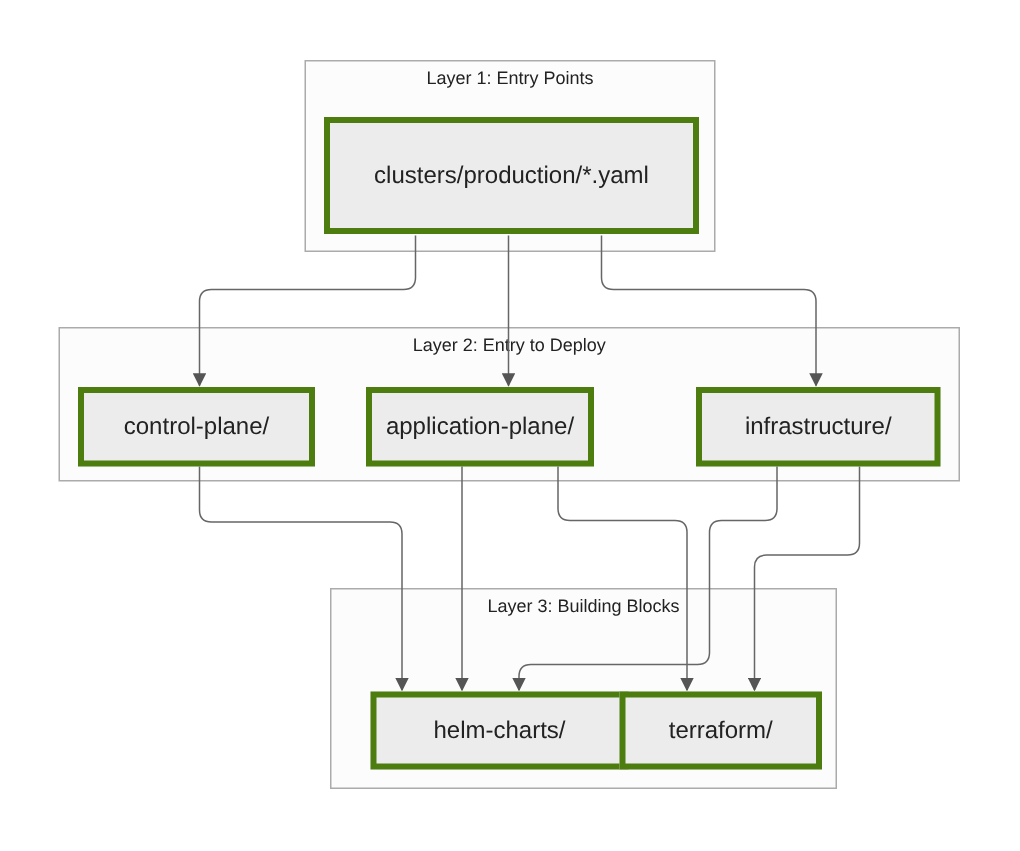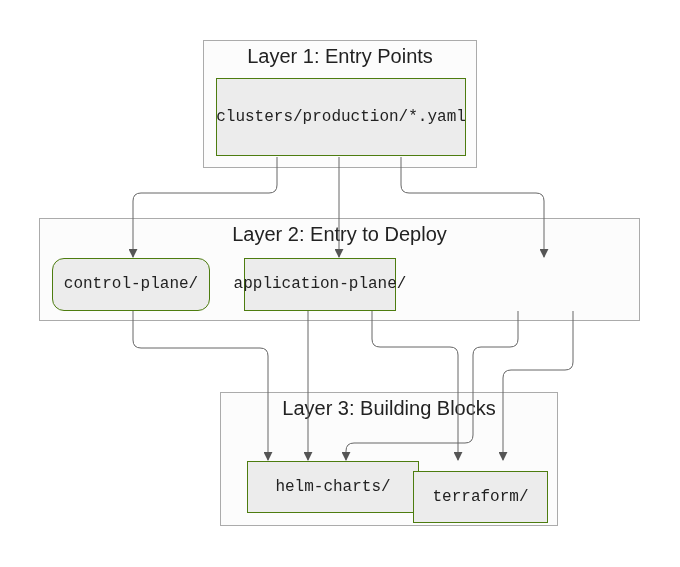--- a/index.html
+++ b/index.html
@@ -21,64 +21,63 @@
     border: 1px solid #ababab;
     box-sizing: border-box;
     z-index: 1;
   }
   .container-title {
     position: absolute;
     top: 4px;
     left: 0;
     right: 0;
     text-align: center;
-    font-size: 20px;
+    font-size: 12px;
     color: #222222;
     white-space: nowrap;
   }
   .node {
     position: absolute;
     background: #ececec;
-    border: 1px solid #4d7c0f;
+    border: 4px solid #4d7c0f;
     box-sizing: border-box;
     display: flex;
     flex-direction: column;
     align-items: center;
     justify-content: center;
     font-size: 16px;
     line-height: 25px;
     color: #222222;
     text-align: center;
     z-index: 2;
     white-space: nowrap;
-    font-family: Liberation Mono, monospace;
   }
   svg.edges {
     position: absolute;
     left: 0;
     top: 0;
     z-index: 3;
     pointer-events: none;
   }
   svg.edges path.edge {
     fill: none;
     stroke: #666666;
     stroke-width: 1;
   }
   
   #layer1 { left: 203px; top: 40px;  width: 274px; height: 128px; }
   #layer2 { left: 39px;  top: 218px; width: 601px; height: 103px; }
   #layer3 { left: 220px; top: 392px; width: 338px; height: 134px; }
   
   #node-entry            { left: 216px; top: 78px;  width: 250px; height: 78px; }
-  #node-control-plane    { left: 52px;  top: 258px; width: 158px; height: 53px; border-radius: 12px; }
+  #node-control-plane    { left: 52px;  top: 258px; width: 158px; height: 53px; }
   #node-application-plane{ left: 244px; top: 258px; width: 152px; height: 53px; }
   #node-infrastructure   { left: 464px; top: 258px; width: 163px; height: 53px; }
   #node-helm-charts      { left: 247px; top: 461px; width: 172px; height: 52px; }
-  #node-terraform        { left: 413px; top: 471px; width: 135px; height: 52px; }
+  #node-terraform        { left: 413px; top: 461px; width: 135px; height: 52px; }
 </style>
 </head>
 <body>
 
 <div class="canvas">
 
   <div class="container" id="layer1">
     <div class="container-title">Layer 1: Entry Points</div>
   </div>
 
@@ -95,20 +94,23 @@
   </div>
 
   <div class="node" id="node-control-plane">
     <span>control-plane/</span>
   </div>
 
   <div class="node" id="node-application-plane">
     <span>application-plane/</span>
   </div>
 
+  <div class="node" id="node-infrastructure">
+    <span>infrastructure/</span>
+  </div>
 
   <div class="node" id="node-helm-charts">
     <span>helm-charts/</span>
   </div>
 
   <div class="node" id="node-terraform">
     <span>terraform/</span>
   </div>
 
   <svg class="edges" width="680" height="567" viewBox="0 0 680 567" aria-hidden="true">

